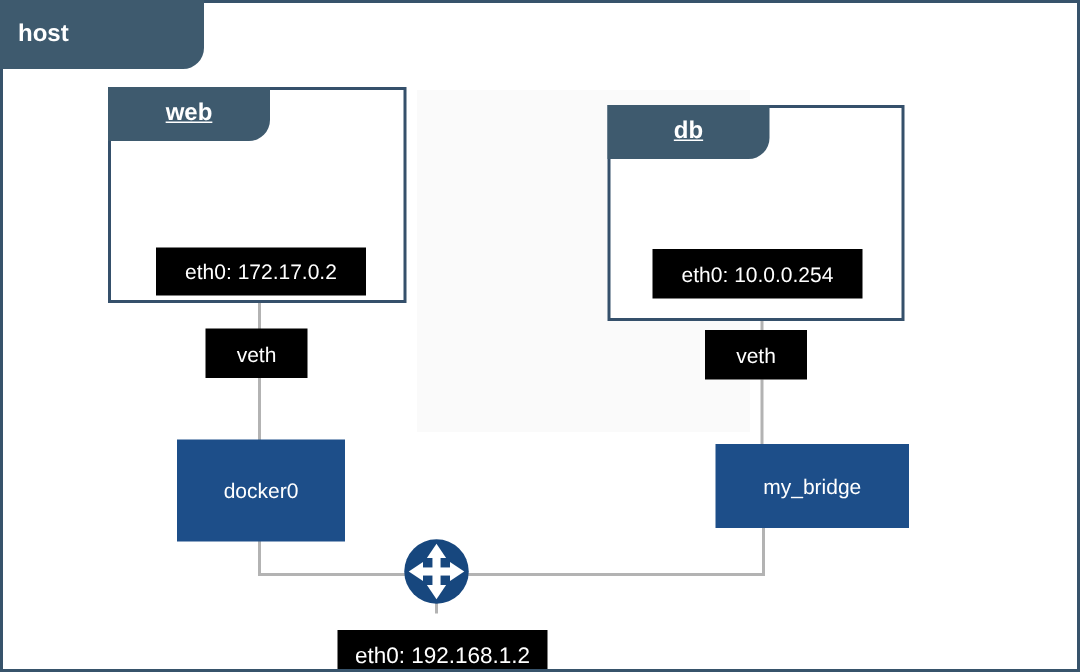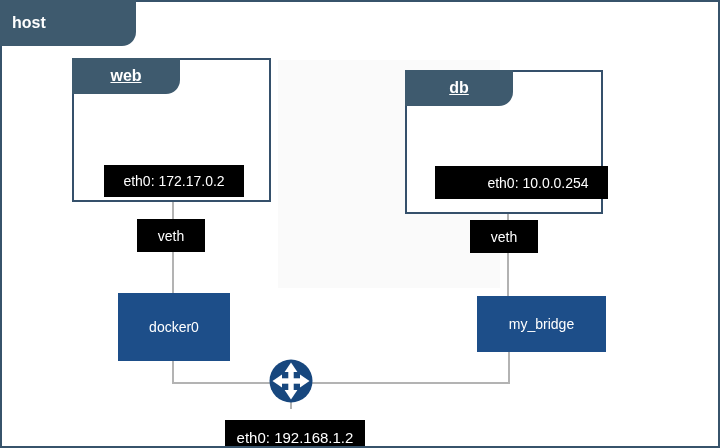--- a/index.html
+++ b/index.html
@@ -32,21 +32,21 @@
     background:#3e5a6e; border-bottom-right-radius:14px;
     display:flex; align-items:center; justify-content:center;
     color:#ffffff; font-size:16px; font-weight:600;text-decoration:underline;
   }
   .chip {
     position:absolute; background:#000000; color:#ffffff;
     display:flex; align-items:center; justify-content:center;
     font-size:14px; z-index:3; white-space:nowrap;
   }
   .chip-web  { left:104px; top:165px; width:140px; height:32px; }
-  .chip-db   { left:435px; top:166px; width:140px; height:33px;padding-left:33px; }
+  .chip-db   { left:435px; top:166px; width:140px; height:33px; }
   .chip-veth-l { left:137px; top:219px; width:68px; height:33px; }
   .chip-veth-r { left:470px; top:220px; width:68px; height:33px; }
   .chip-host { left:225px; top:420px; width:140px; height:34px; font-size:15px; }
   .bridge {
     position:absolute; background:#1d4e89; color:#ffffff;
     display:flex; align-items:center; justify-content:center;
     font-size:14px; z-index:3; white-space:nowrap;
   }
   .b-docker0  { left:118px; top:293px; width:112px; height:68px; }
   .b-mybridge { left:477px; top:296px; width:129px; height:56px; }

